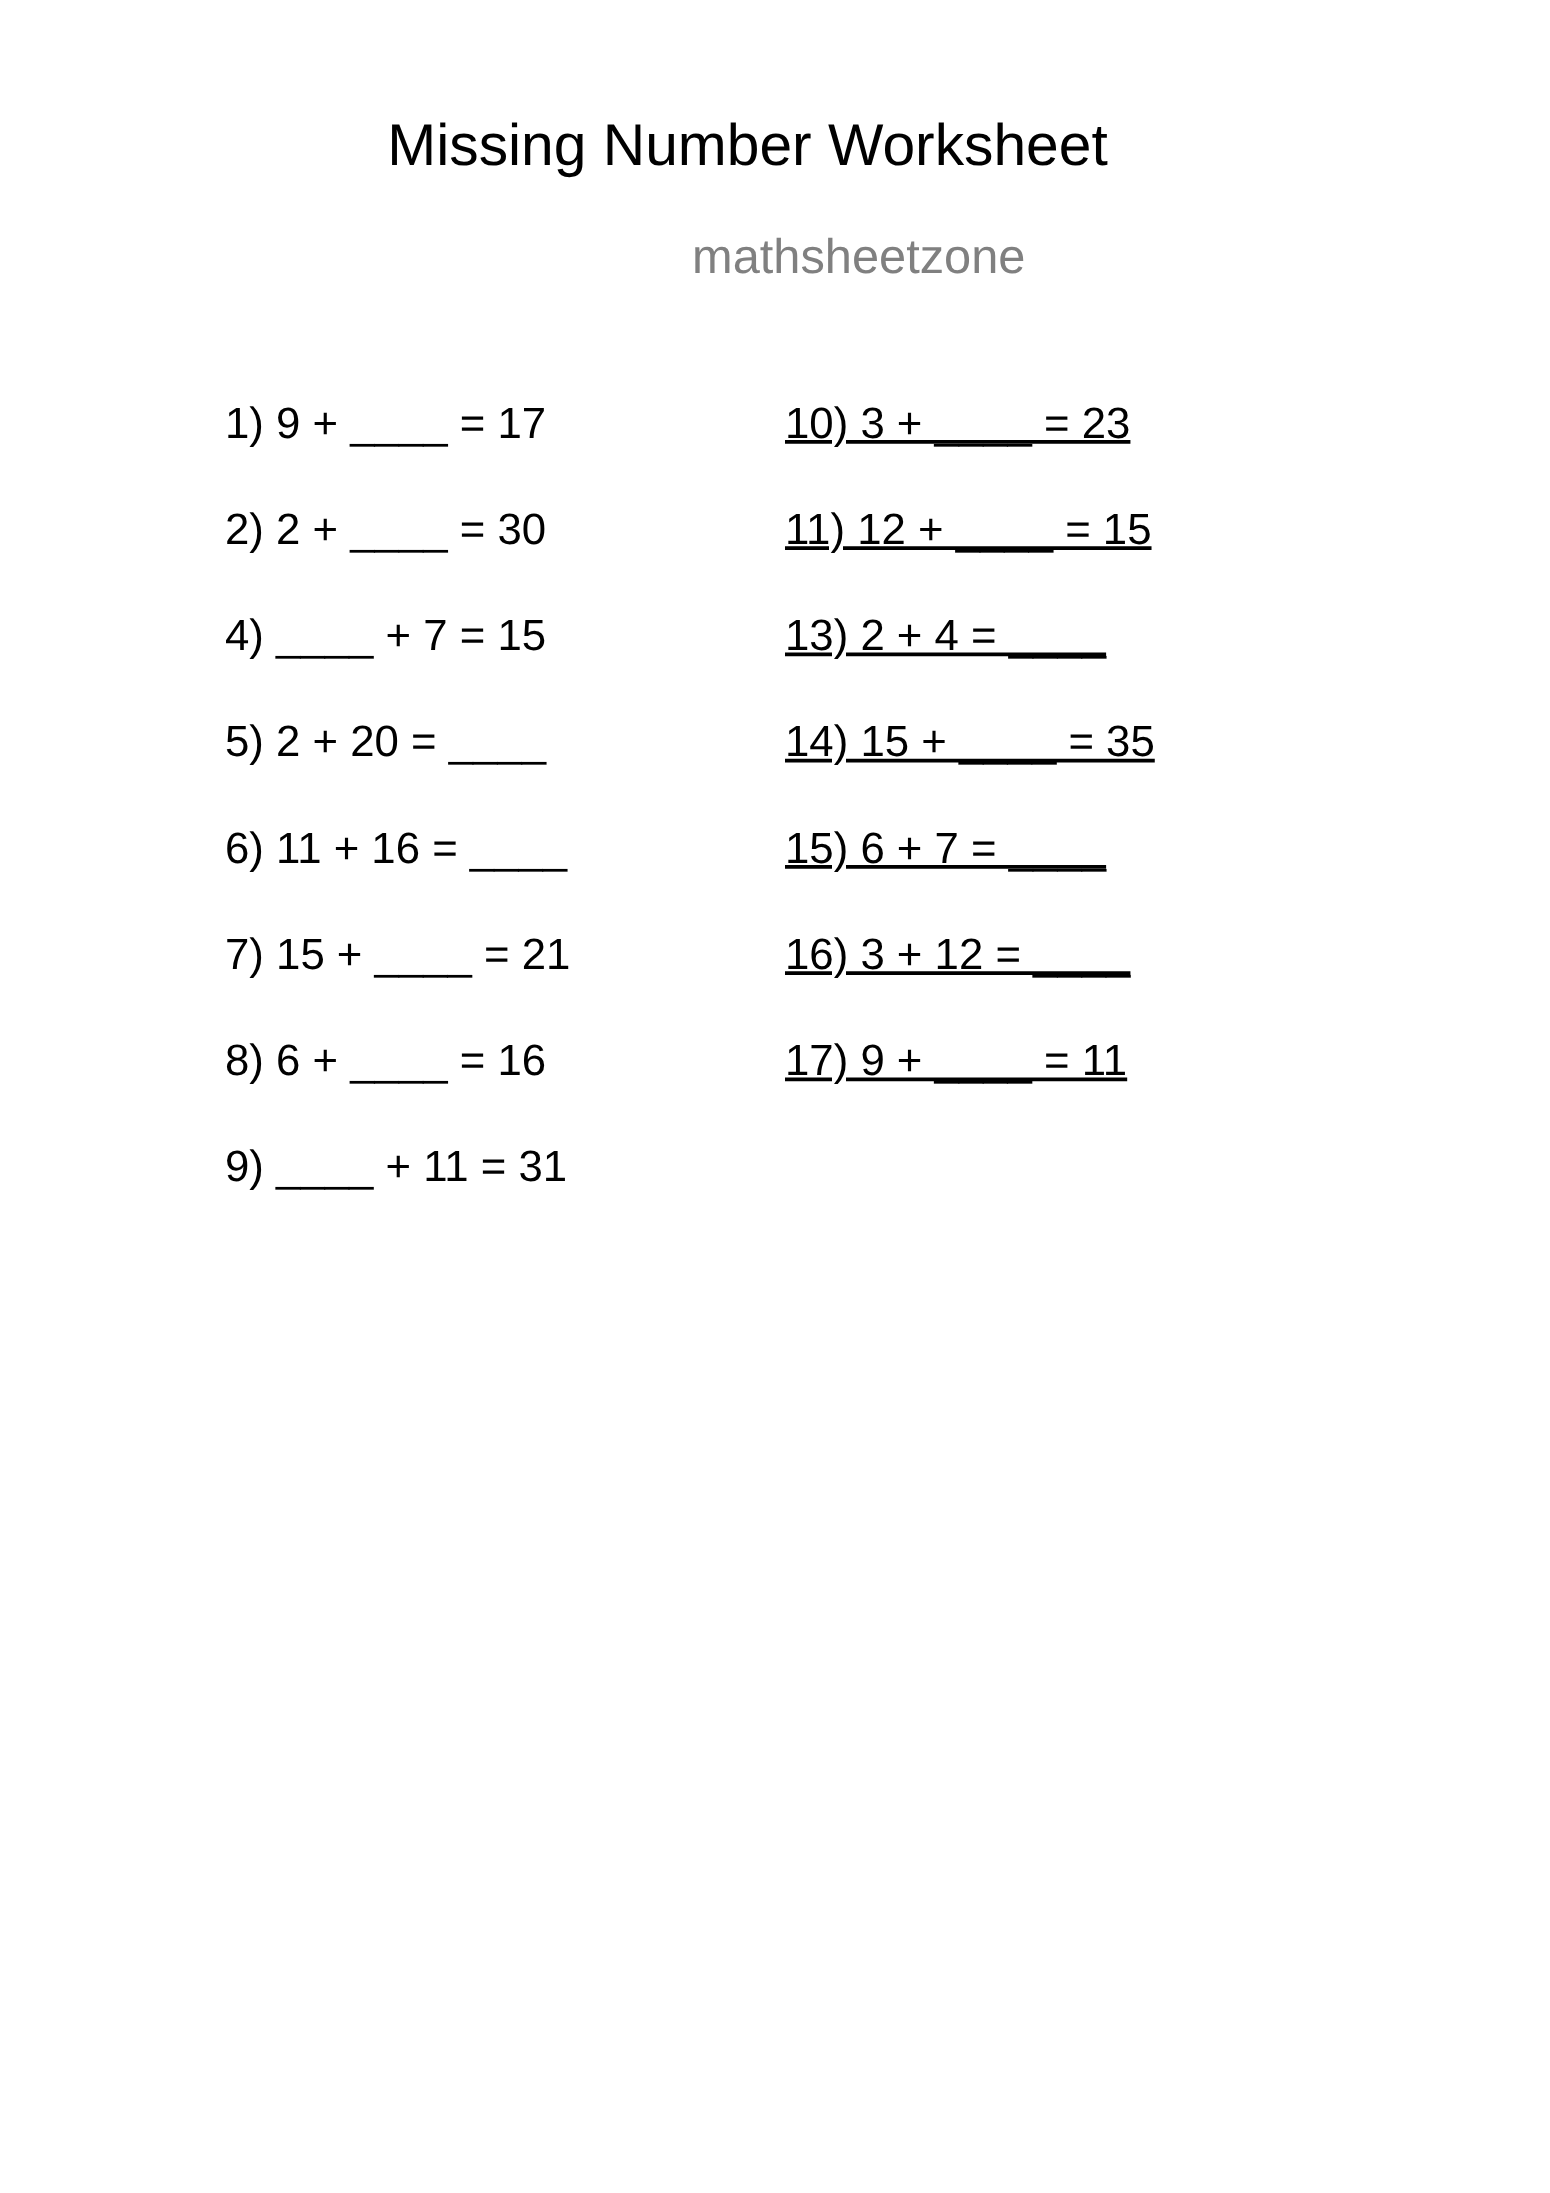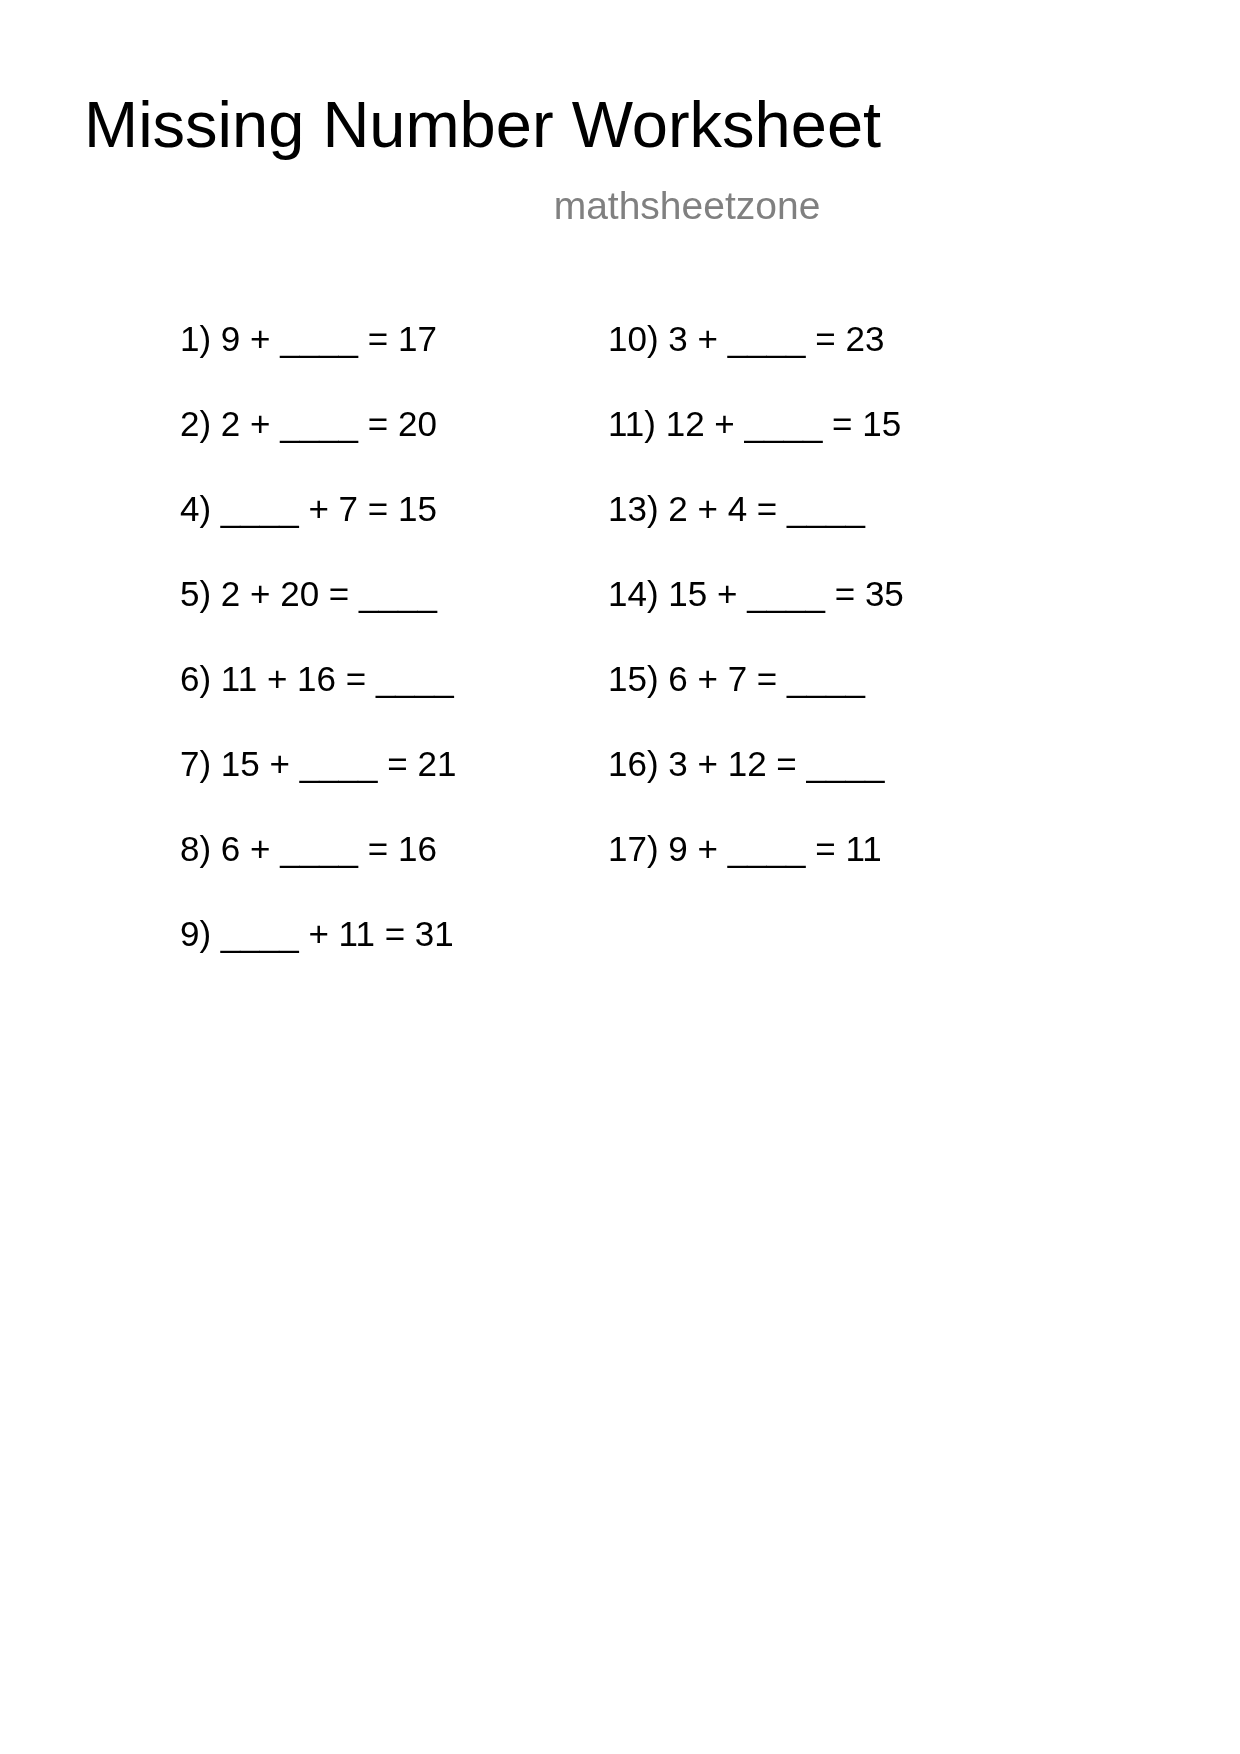--- a/index.html
+++ b/index.html
@@ -13,21 +13,22 @@
       position: relative;
       overflow: hidden;
       font-family: "Liberation Sans", sans-serif;
       color: #000000;
     }
     .title {
       position: absolute;
       left: 0;
       width: 1112px;
       top: 92px;
-      font-size: 65px;
+      text-align: center;
+      font-size: 47px;
       line-height: 1;
       padding-left: 84px;
       box-sizing: border-box;
       white-space: nowrap;
     }
     .subtitle {
       position: absolute;
       left: 0;
       width: 1240px;
       top: 186px;
@@ -38,37 +39,37 @@
       padding-left: 70px;
       box-sizing: border-box;
       white-space: nowrap;
       margin-left: 32px;
     }
     .column {
       position: absolute;
       top: 316px;
     }
     .col-left { left: 180px; }
-    .col-right { left: 608px; }
+    .col-right { left: 628px; text-decoration: underline; }
     .problem {
       height: 85px;
       font-size: 35px;
       line-height: 46px;
       white-space: pre;
     }
   </style>
 </head>
 <body>
 
 <div class="title">Missing Number Worksheet</div>
 <div class="subtitle">mathsheetzone</div>
 
 <div class="column col-left">
   <div class="problem">1) 9 + ____ = 17</div>
-  <div class="problem">2) 2 + ____ = 20</div>
+  <div class="problem">2) 2 + ____ = 30</div>
   <div class="problem">4) ____ + 7 = 15</div>
   <div class="problem">5) 2 + 20 = ____</div>
   <div class="problem">6) 11 + 16 = ____</div>
   <div class="problem">7) 15 + ____ = 21</div>
   <div class="problem">8) 6 + ____ = 16</div>
   <div class="problem">9) ____ + 11 = 31</div>
 </div>
 
 <div class="column col-right">
   <div class="problem">10) 3 + ____ = 23</div>

